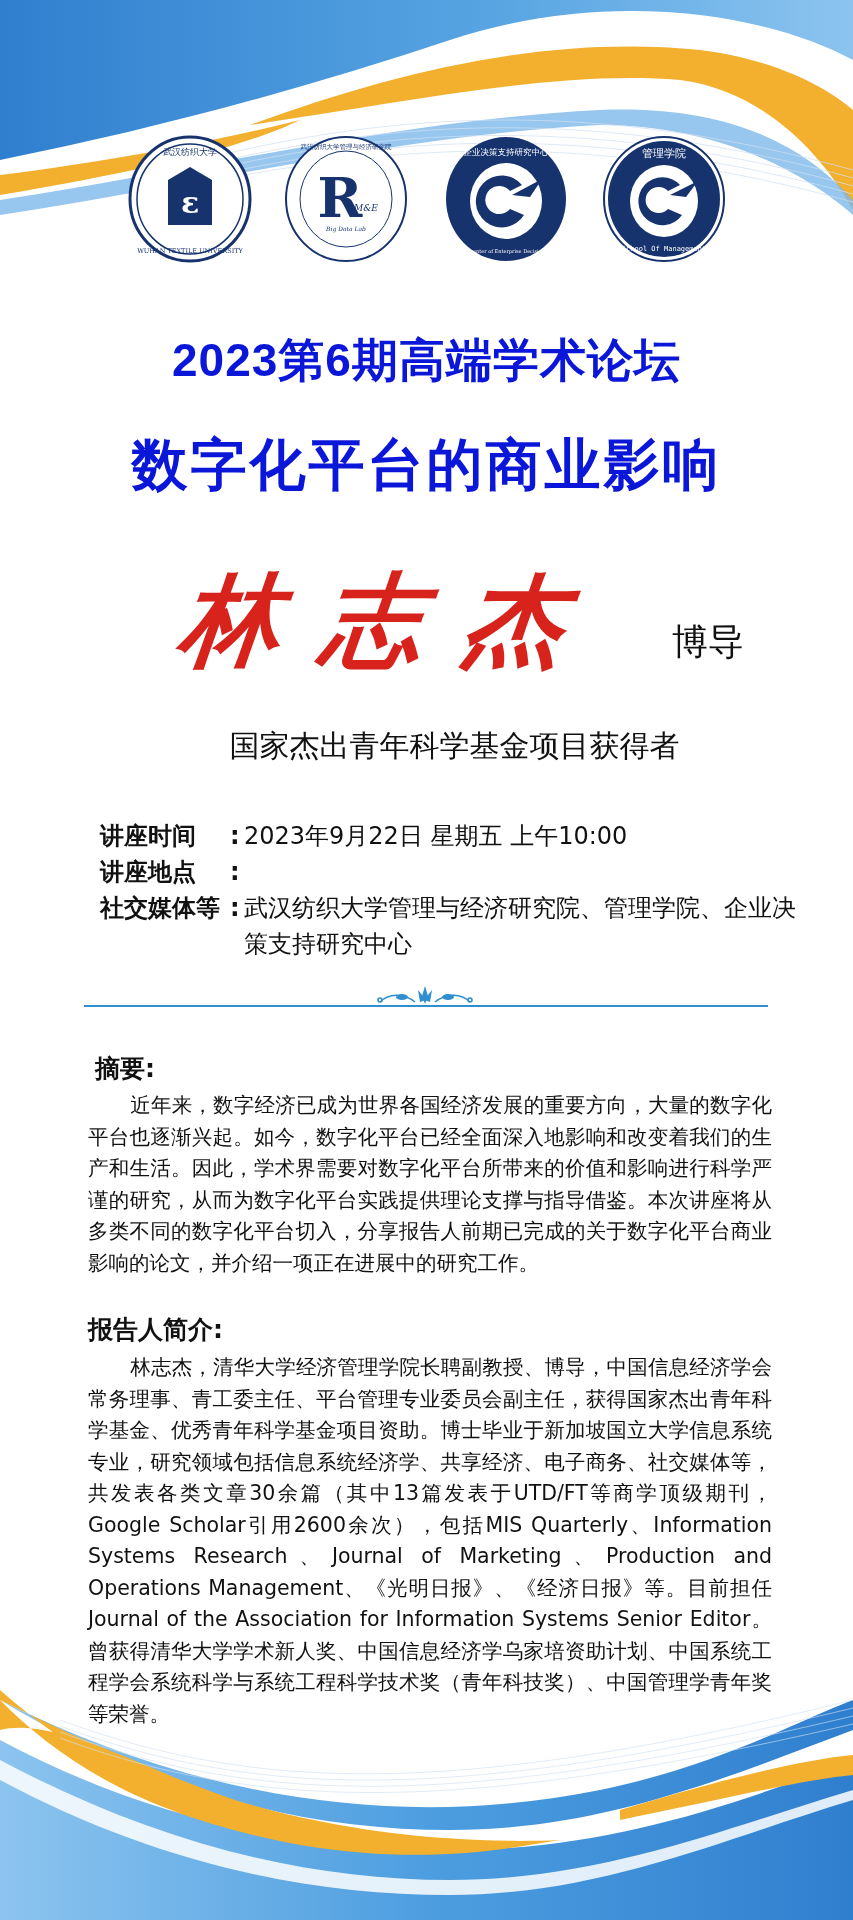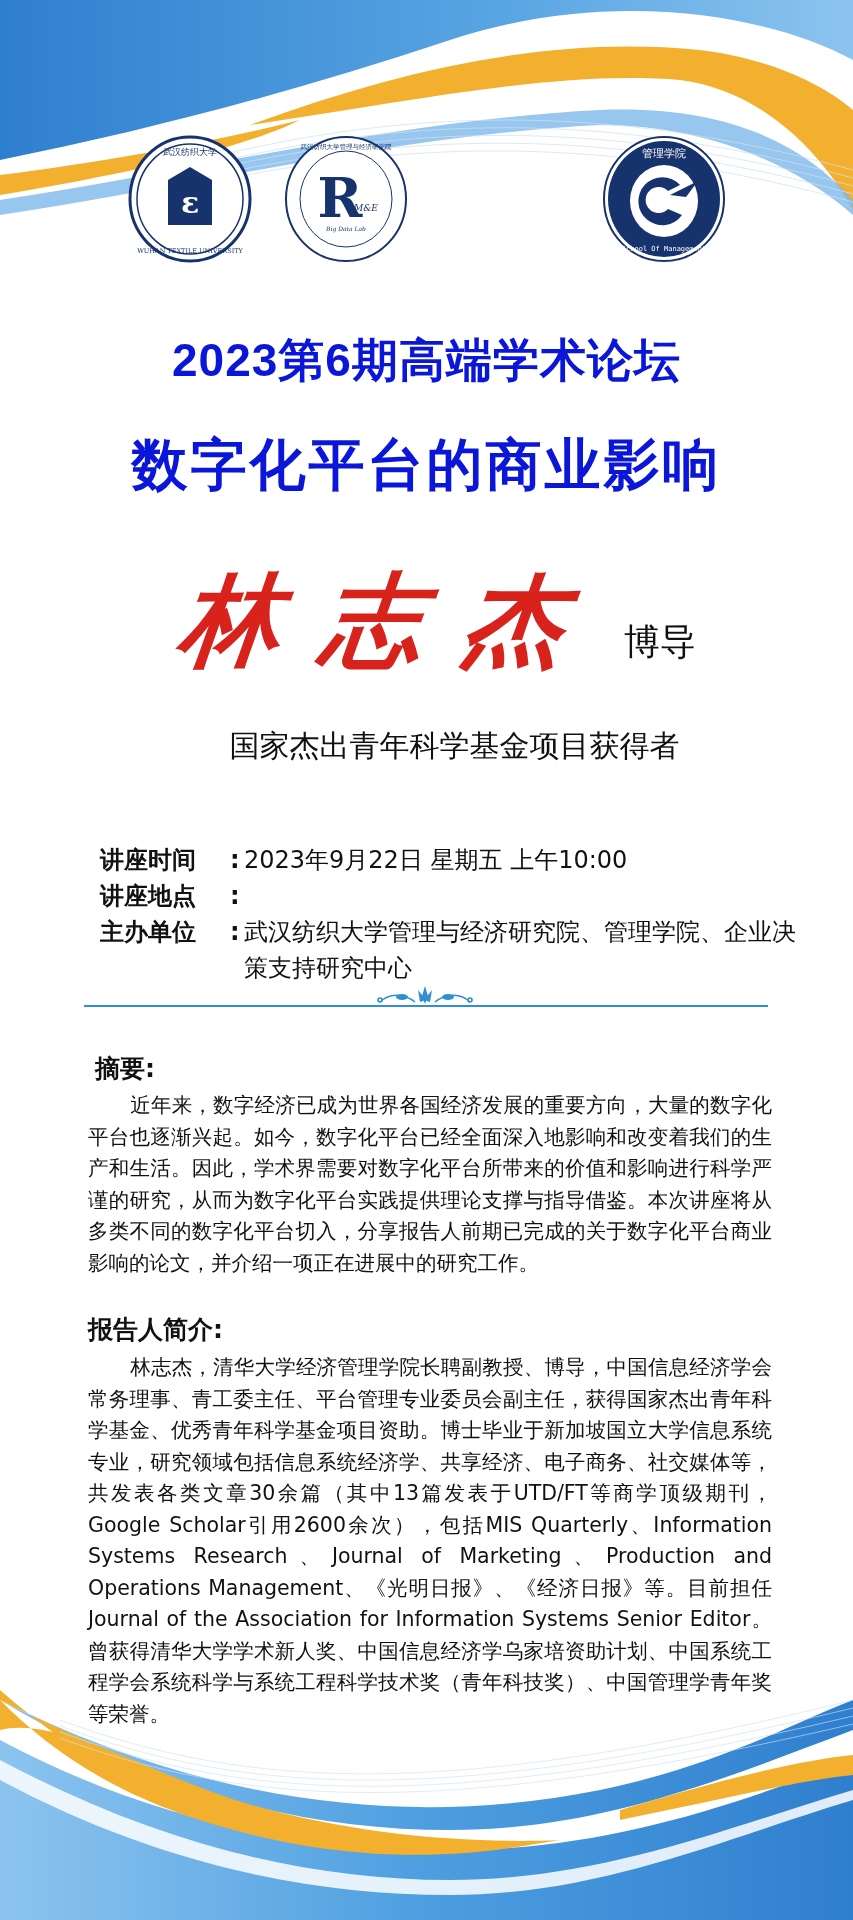--- a/index.html
+++ b/index.html
@@ -6,23 +6,23 @@
   body{width:853px;height:1920px;position:relative;overflow:hidden;background:#ffffff;font-family:"DejaVu Sans","Liberation Sans",sans-serif;color:#111;}
   .bg-svg{position:absolute;left:0;top:0;width:853px;height:1920px;z-index:0;}
   .layer{position:absolute;z-index:2;}
   .logos{left:0;top:135px;width:853px;height:130px;}
   .logo{position:absolute;top:0;width:124px;height:128px;}
   .logo svg{width:124px;height:128px;display:block;}
   .title{left:0;width:853px;text-align:center;color:#0a16d8;font-family:"Liberation Sans","DejaVu Sans",sans-serif;font-weight:bold;font-size:46px;letter-spacing:1px;}
   .title1{top:330px;}
   .title2{top:428px;font-size:56px;letter-spacing:3px;}
   .speaker-name{left:180px;top:555px;font-family:"DejaVu Serif","Liberation Serif",serif;font-weight:bold;font-size:100px;color:#d8231d;letter-spacing:42px;font-style:italic;transform:skewX(-6deg);}
-  .speaker-title{left:624px;top:618px;font-size:36px;color:#111;}
+  .speaker-title{left:672px;top:618px;font-size:36px;color:#111;}
   .award{left:0;width:853px;top:726px;text-align:center;font-size:30px;color:#111;padding-left:28px;}
-  .info{left:100px;top:842px;width:700px;font-size:24px;line-height:36px;}
+  .info{left:100px;top:818px;width:700px;font-size:24px;line-height:36px;}
   .info-row{display:flex;}
   .info-label{font-weight:bold;white-space:nowrap;width:130px;flex:none;}
   .info-sep{width:14px;flex:none;font-weight:bold;}
   .info-val{flex:1;}
   .divider{left:84px;top:1005px;width:684px;height:2px;background:#2f8fd0;}
   .ornament{left:370px;top:982px;width:110px;height:26px;}
   .section-h{left:95px;font-weight:bold;font-size:25px;}
   .h-abstract{top:1052px;}
   .h-bio{top:1313px;left:88px;}
   .para{left:88px;width:684px;font-size:20.5px;line-height:31.5px;text-align:justify;color:#111;}
@@ -88,20 +88,30 @@
   <div class="logo" style="left:284px">
     <svg viewBox="0 0 124 128">
       <ellipse cx="62" cy="64" rx="60" ry="62" fill="#ffffff" stroke="#17336e" stroke-width="2"></ellipse>
       <ellipse cx="62" cy="64" rx="46" ry="48" fill="none" stroke="#17336e" stroke-width="1"></ellipse>
       <text x="56" y="82" text-anchor="middle" font-size="54" fill="#17336e" font-family="DejaVu Serif, serif" font-weight="bold">R</text>
       <text x="82" y="76" text-anchor="middle" font-size="9" fill="#17336e" font-style="italic" font-family="DejaVu Serif, serif">M&amp;E</text>
       <text x="62" y="96" text-anchor="middle" font-size="6" fill="#17336e" font-style="italic" font-family="DejaVu Serif, serif">Big Data Lab</text>
       <text x="62" y="14" text-anchor="middle" font-size="6.5" fill="#17336e" font-family="DejaVu Sans, sans-serif">武汉纺织大学管理与经济研究院</text>
     </svg>
   </div>
+  <div class="logo" style="left:444px">
+    <svg viewBox="0 0 124 128">
+      <ellipse cx="62" cy="64" rx="60" ry="62" fill="#17336e"></ellipse>
+      <ellipse cx="62" cy="66" rx="36" ry="38" fill="#ffffff"></ellipse>
+      <path d="M78 50 A26 26 0 1 0 80 80 L66 74 A14 14 0 1 1 66 56 Z" fill="#17336e"></path>
+      <path d="M68 60 L98 44 L86 62 Z" fill="#17336e"></path>
+      <text x="62" y="20" text-anchor="middle" font-size="8.5" fill="#ffffff" font-family="DejaVu Sans, sans-serif">企业决策支持研究中心</text>
+      <text x="62" y="118" text-anchor="middle" font-size="5" fill="#ffffff" font-family="DejaVu Serif, serif">Research center of Enterprise Decision Support</text>
+    </svg>
+  </div>
   <div class="logo" style="left:602px">
     <svg viewBox="0 0 124 128">
       <ellipse cx="62" cy="64" rx="60" ry="62" fill="#ffffff" stroke="#17336e" stroke-width="2"></ellipse>
       <ellipse cx="62" cy="64" rx="56" ry="58" fill="#17336e"></ellipse>
       <ellipse cx="62" cy="66" rx="34" ry="36" fill="#ffffff"></ellipse>
       <path d="M78 50 A24 24 0 1 0 80 80 L66 74 A13 13 0 1 1 66 56 Z" fill="#17336e"></path>
       <path d="M68 60 L96 46 L84 62 Z" fill="#17336e"></path>
       <text x="62" y="22" text-anchor="middle" font-size="11" fill="#ffffff" font-family="DejaVu Serif, serif">管理学院</text>
       <text x="62" y="116" text-anchor="middle" font-size="7" fill="#ffffff" font-family="DejaVu Sans Mono, monospace">School Of Management</text>
     </svg>
@@ -119,21 +129,21 @@
   <div class="info-row">
     <span class="info-label">讲座时间</span>
     <span class="info-sep">:</span>
     <span class="info-val">2023年9月22日 星期五 上午10:00</span>
   </div>
   <div class="info-row">
     <span class="info-label">讲座地点</span>
     <span class="info-sep">:</span>
   </div>
   <div class="info-row">
-    <span class="info-label">主办单位</span>
+    <span class="info-label">社交媒体等</span>
     <span class="info-sep">:</span>
     <span class="info-val">武汉纺织大学管理与经济研究院、管理学院、企业决策支持研究中心</span>
   </div>
 </div>
 
 <div class="layer divider"></div>
 <svg class="layer ornament" viewBox="0 0 110 26">
   <g fill="none" stroke="#2f8fd0" stroke-width="1.6">
     <path d="M10 20 C20 10 35 12 45 20"></path>
     <path d="M100 20 C90 10 75 12 65 20"></path>

